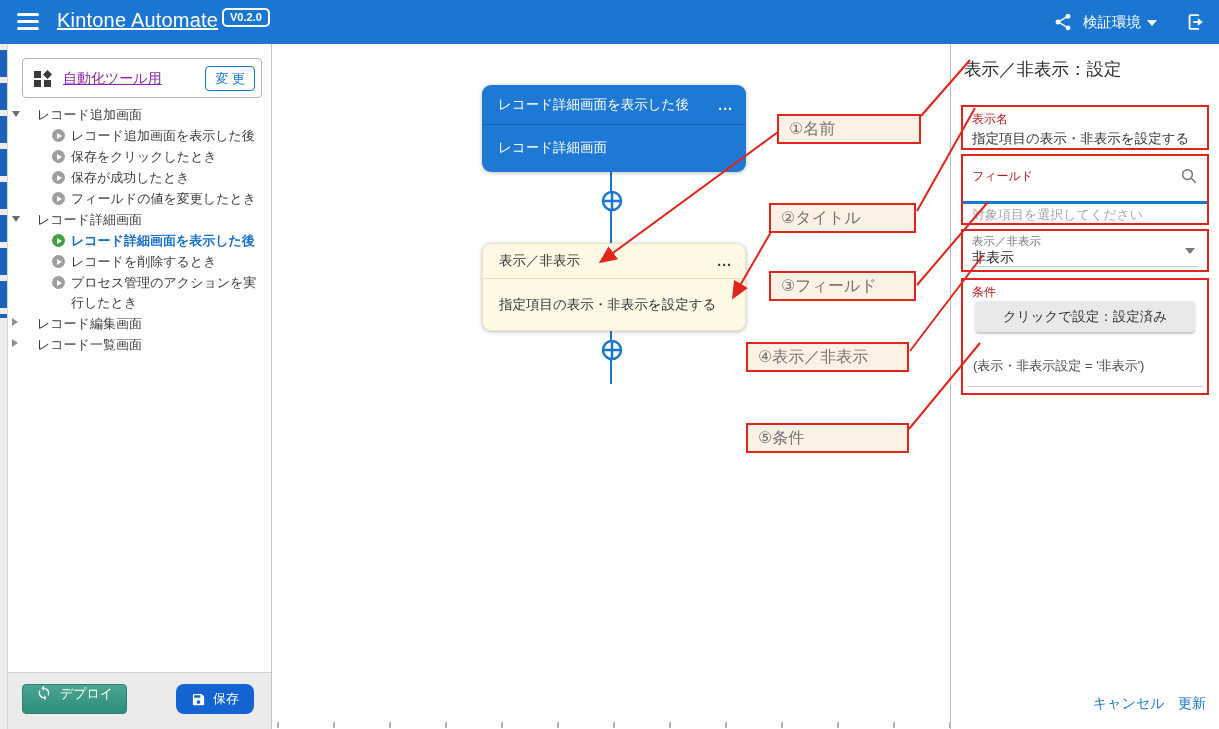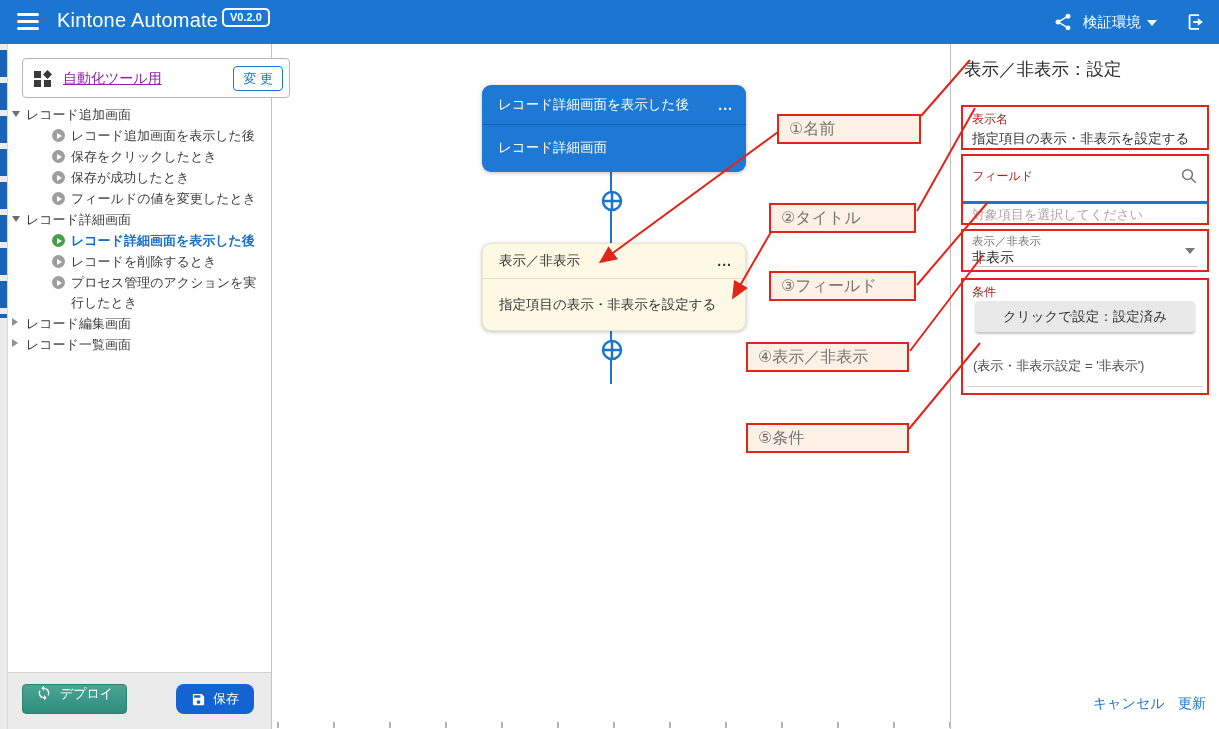--- a/index.html
+++ b/index.html
@@ -4,40 +4,40 @@
 <style>
   * { box-sizing: border-box; margin: 0; padding: 0; }
   html,body { width:1219px; height:729px; }
   body { font-family:"Liberation Sans","DejaVu Sans",sans-serif; background:#fff; overflow:hidden; }
   #app { position:relative; width:1219px; height:729px; background:#fff; overflow:hidden; }
 
   
   .appbar { position:absolute; left:0; top:0; width:1219px; height:44px; background:#1b76d2; z-index:20; }
   .hamburger { position:absolute; left:17px; top:13px; width:22px; height:17px; cursor:pointer; }
   .hamburger span { display:block; height:3px; background:#fff; border-radius:2px; margin-bottom:4px; }
-  .app-title { position:absolute; left:57px; top:9px; color:#fff; font-size:20px; font-weight:500; letter-spacing:.2px; }
+  .app-title { position:absolute; left:57px; top:9px; color:#fff; font-size:20px; font-weight:500; letter-spacing:.2px;text-decoration:underline; }
   .version-badge { position:absolute; left:222px; top:8px; border:2px solid #fff; border-radius:5px; color:#fff; font-size:11px; font-weight:bold; padding:1px 6px 2px; }
   .share-icon { position:absolute; left:1053px; top:12px; width:20px; height:20px; }
   .env-label { position:absolute; left:1083px; top:13px; color:#fff; font-size:14.5px; }
   .env-caret { position:absolute; left:1147px; top:20px; width:0; height:0; border-left:5px solid transparent; border-right:5px solid transparent; border-top:6px solid #fff; }
   .logout-icon { position:absolute; left:1185px; top:11px; width:22px; height:22px; }
 
   
   .edge-strip { position:absolute; left:0; top:44px; width:8px; height:685px; background:#ececec; border-right:1px solid #d8d8d8; }
   .edge-strip .dashes { position:absolute; left:0; top:6px; width:7px; height:268px;
      background:repeating-linear-gradient(180deg,#1a63b8 0 27px,#ececec 27px 33px); }
 
   
   .sidebar { position:absolute; left:8px; top:44px; width:264px; height:685px; background:#fff; border-right:1px solid #c3c3c3; z-index:10; }
-  .app-box { position:absolute; left:14px; top:14px; width:268px; height:40px; border:1px solid #b5b5b5; border-radius:4px; background:#fff; }
+  .app-box { position:absolute; left:14px; top:14px; width:240px; height:40px; border:1px solid #b5b5b5; border-radius:4px; background:#fff; }
   .app-box .app-icon { position:absolute; left:10px; top:10px; }
   .app-link { position:absolute; left:40px; top:11px; font-size:14px; color:#8e24aa; text-decoration:underline; cursor:pointer; }
   .change-btn { position:absolute; right:6px; top:7px; height:25px; padding:0 9px; background:#fff; border:1px solid #1976d2; border-radius:4px; color:#1976d2; font-size:13px; cursor:pointer; }
   .tree { position:absolute; left:0; top:60px; width:264px; font-size:13px; color:#3c3c3c; }
-  .tree-group { position:relative; height:21px; line-height:21px; padding-left:18px; cursor:pointer; white-space:nowrap; }
+  .tree-group { position:relative; height:21px; line-height:21px; padding-left:29px; cursor:pointer; white-space:nowrap; }
   .tw { position:absolute; left:4px; top:7px; width:0; height:0; }
   .tw.open { border-left:4.5px solid transparent; border-right:4.5px solid transparent; border-top:6px solid #6d6d6d; }
   .tw.closed { border-top:4.5px solid transparent; border-bottom:4.5px solid transparent; border-left:6px solid #8f8f8f; top:5px; }
   .tree-item { position:relative; min-height:21px; line-height:21px; padding-left:63px; padding-right:6px; cursor:pointer; }
   .play-circle { position:absolute; left:44px; top:4px; width:13px; height:13px; border-radius:50%; background:#9e9e9e; }
   .play-circle::after { content:""; position:absolute; left:5px; top:3.5px; width:0; height:0; border-top:3px solid transparent; border-bottom:3px solid transparent; border-left:5px solid #fff; }
   .tree-item.selected { color:#176fc9; font-weight:bold; }
   .tree-item.selected .play-circle { background:#43a047; }
   .tree-item.wrap2 { line-height:20px; padding-top:1px; }
   .sb-footer { position:absolute; left:0; bottom:0; width:263px; height:57px; background:#ebebeb; border-top:1px solid #d2d2d2; }

